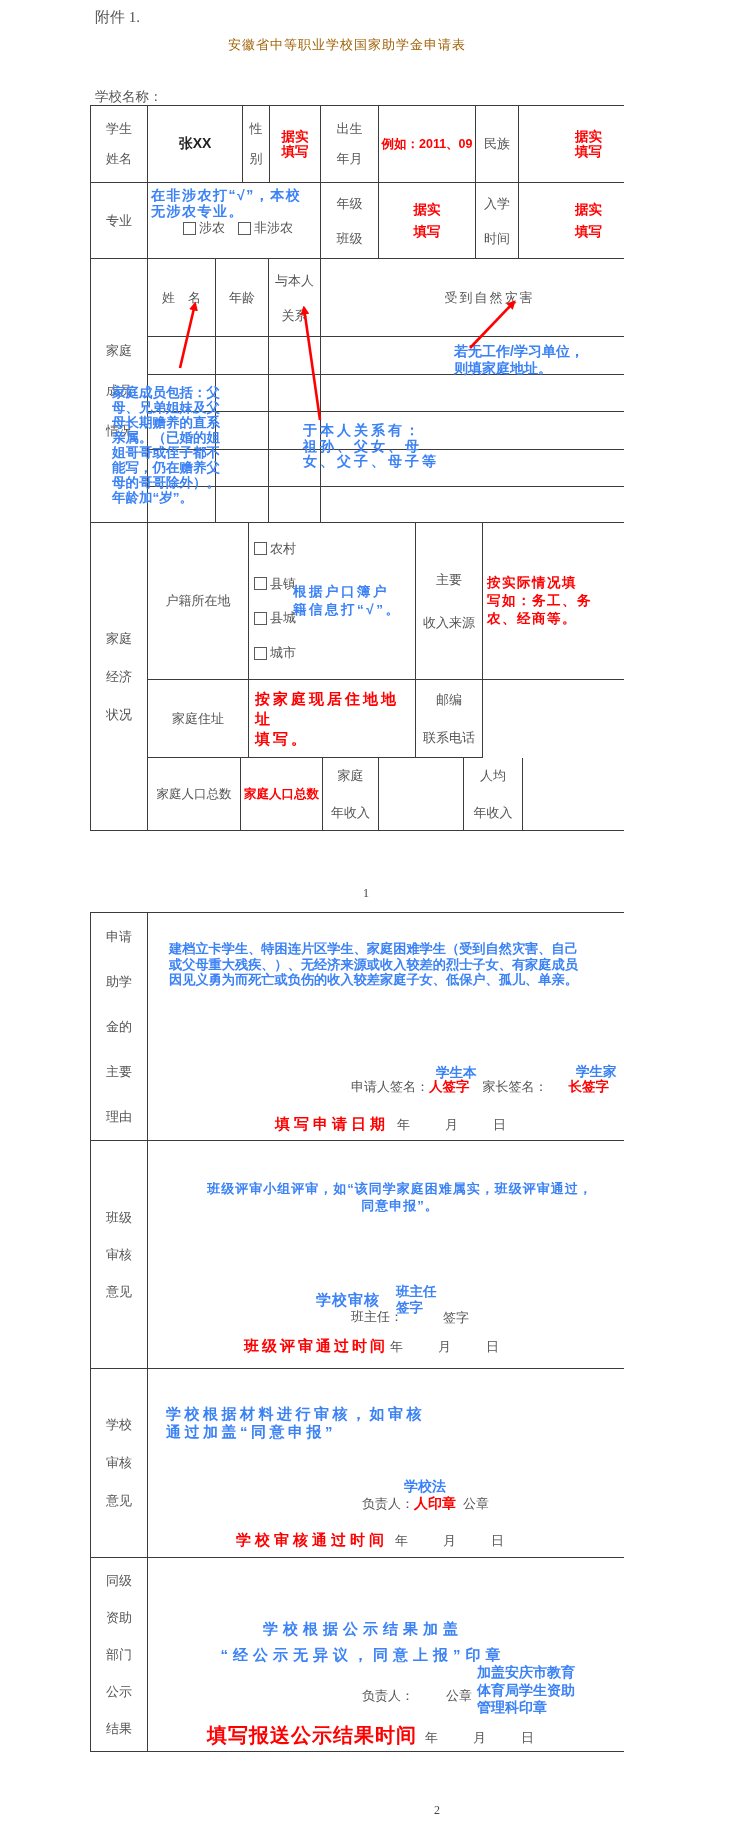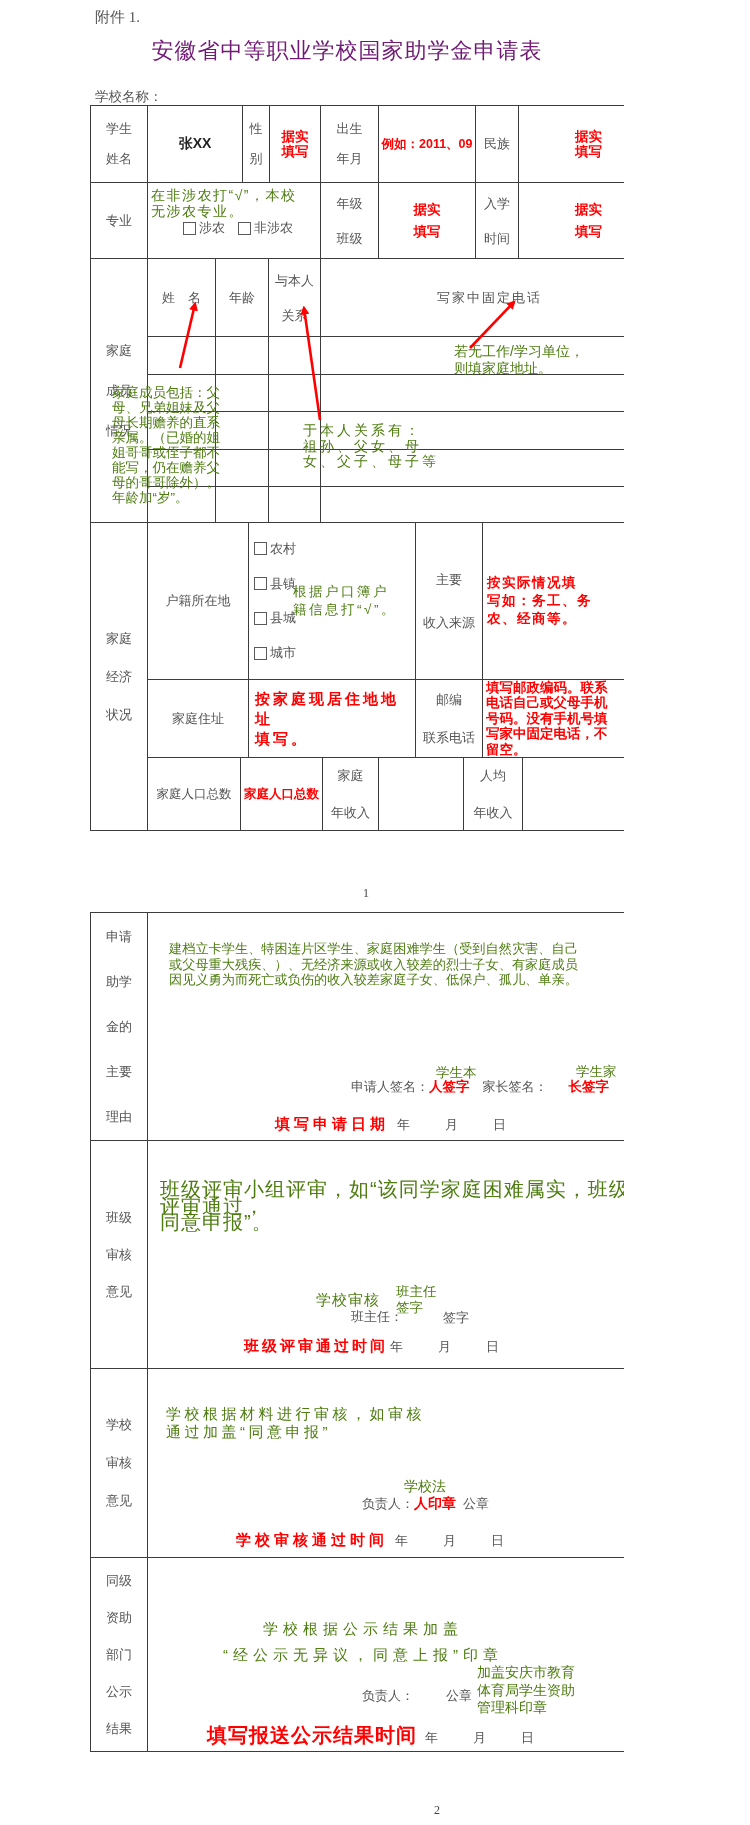--- a/index.html
+++ b/index.html
@@ -23,35 +23,35 @@
   .lh35{line-height:35px;}
   .lh37{line-height:37px;}
   .lh38{line-height:38px;}
   .lh40{line-height:38px;}
   .lh43{line-height:43px;}
   .lh44{line-height:40px;}
   .lh45{line-height:45px;}
   .bold-name{font-family:"Liberation Sans",sans-serif;font-weight:bold;color:#222;font-size:14px;}
   .ckbox{display:inline-block;width:11px;height:11px;border:1px solid #5a5a5a;margin-right:3px;vertical-align:-1px;background:#fff;}
   .ckitem{font-size:13px;color:#555;display:flex;align-items:center;}
-  .annot{position:absolute;color:#4d7c0f;font-family:"Liberation Sans",sans-serif;font-weight:normal;
+  .annot{position:absolute;color:#3b82f6;font-family:"Liberation Sans",sans-serif;font-weight:bold;
          white-space:pre-line;text-align:left;z-index:6;}
   .t2cell{position:relative;}
   .inline-row{position:absolute;display:flex;align-items:baseline;white-space:nowrap;}
   .datefields{letter-spacing:11px;font-size:13px;color:#555;}
   .pagenum{position:absolute;font-size:12px;color:#444;}
   svg.arrows{position:absolute;z-index:7;pointer-events:none;}
 </style>
 </head>
 <body>
 
 <div class="page">
 
   <div class="abs blk" style="left:95px;top:8px;font-size:15px;">附件 1.</div>
-  <div class="abs blk" style="left:62px;top:36px;width:570px;text-align:center;font-size:22px;letter-spacing:1px;color:#701a75;">安徽省中等职业学校国家助学金申请表</div>
+  <div class="abs blk" style="left:62px;top:36px;width:570px;text-align:center;font-size:13px;letter-spacing:1px;color:#a16207;">安徽省中等职业学校国家助学金申请表</div>
   <div class="abs blk" style="left:95px;top:88px;font-size:13.5px;">学校名称：</div>
 
   <div class="tbl" style="top:105px;">
 
     <div class="grid" style="grid-template-columns:57px 95px 27px 51px 58px 97px 43px auto;grid-template-rows:77px 76px;">
       <div class="cell blk pre lh30">学生
 姓名</div>
       <div class="cell bold-name">张XX</div>
       <div class="cell blk pre lh30">性
 别</div>
@@ -90,21 +90,21 @@
     </div>
 
     <div class="grid" style="grid-template-columns:57px 68px 53px 52px auto;grid-template-rows:78px 38px 37px 38px 37px 36px;">
       <div class="cell blk pre lh44" style="grid-row:1/7;">家庭
 成员
 情况</div>
       <div class="cell blk">姓　名</div>
       <div class="cell blk">年龄</div>
       <div class="cell blk pre lh35">与本人
 关系</div>
-      <div class="cell lc blk" style="letter-spacing:2px;">写家中固定电话</div>
+      <div class="cell lc blk" style="letter-spacing:2px;">受到自然灾害</div>
 
       <div class="cell"></div>
         <div class="cell"></div>
         <div class="cell"></div>
         <div class="cell lc"></div>
       <div class="cell"></div>
         <div class="cell"></div>
         <div class="cell"></div>
         <div class="cell lc"></div>
       <div class="cell"></div>
@@ -157,25 +157,20 @@
 写如：务工、务
 农、经商等。</div>
         </div>
 
         <div class="grid" style="grid-template-columns:101px 167px 67px auto;grid-template-rows:78px;">
           <div class="cell blk">家庭住址</div>
           <div class="cell red pre" style="justify-content:flex-start;text-align:left;padding-left:6px;font-size:15px;letter-spacing:3px;line-height:20px;">按家庭现居住地地址
 填写。</div>
           <div class="cell blk pre lh40">邮编
 联系电话</div>
-          <div class="cell lc red pre" style="justify-content:flex-start;text-align:left;padding-left:3px;font-size:13.5px;line-height:15.5px;align-items:center;">填写邮政编码。联系
-电话自己或父母手机
-号码。没有手机号填
-写家中固定电话，不
-留空。</div>
         </div>
 
         <div class="grid" style="grid-template-columns:93px 82px 56px 85px 59px auto;grid-template-rows:72px;">
           <div class="cell lb blk" style="font-size:12.5px;">家庭人口总数</div>
           <div class="cell lb red" style="font-size:12.5px;">家庭人口总数</div>
           <div class="cell lb blk pre lh37">家庭
 年收入</div>
           <div class="cell lb"></div>
           <div class="cell lb blk pre lh37">人均
 年收入</div>
@@ -236,21 +231,21 @@
         <div class="inline-row" style="left:127px;top:202px;">
           <span class="red" style="font-size:15px;letter-spacing:4px;">填写申请日期</span>
           <span class="datefields" style="margin-left:8px;">年　月　日</span>
         </div>
       </div>
 
       <div class="cell blk pre lh37">班级
 审核
 意见</div>
       <div class="cell lc t2cell">
-        <div class="annot" style="left:12px;top:40px;width:480px;font-size:20px;letter-spacing:1px;line-height:16.5px;">班级评审小组评审，如“该同学家庭困难属实，班级评审通过，
+        <div class="annot" style="left:12px;top:40px;width:480px;font-size:13px;letter-spacing:1px;line-height:16.5px;text-align:center;">班级评审小组评审，如“该同学家庭困难属实，班级评审通过，
 同意申报”。</div>
         <span class="annot" style="left:168px;top:150px;font-size:15px;letter-spacing:1px;">学校审核</span>
         <span class="abs blk" style="left:203px;top:167px;font-size:13px;">班主任：</span>
         <div class="annot" style="left:248px;top:143px;font-size:13.5px;line-height:15.5px;">班主任
 签字</div>
         <span class="abs blk" style="left:295px;top:168px;font-size:13px;">签字</span>
         <div class="inline-row" style="left:96px;top:196px;">
           <span class="red" style="font-size:15px;letter-spacing:3px;">班级评审通过时间</span>
           <span class="datefields" style="margin-left:2px;">年　月　日</span>
         </div>

